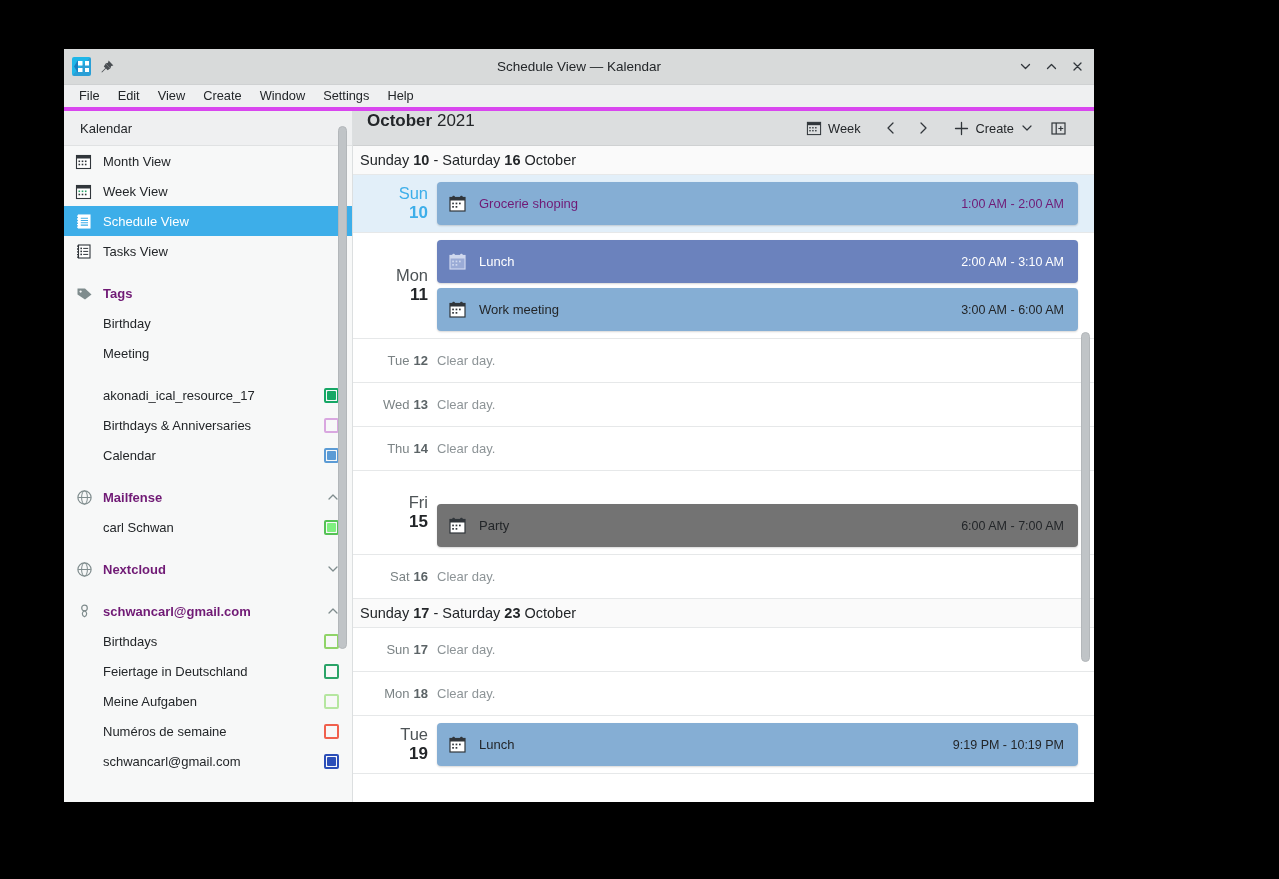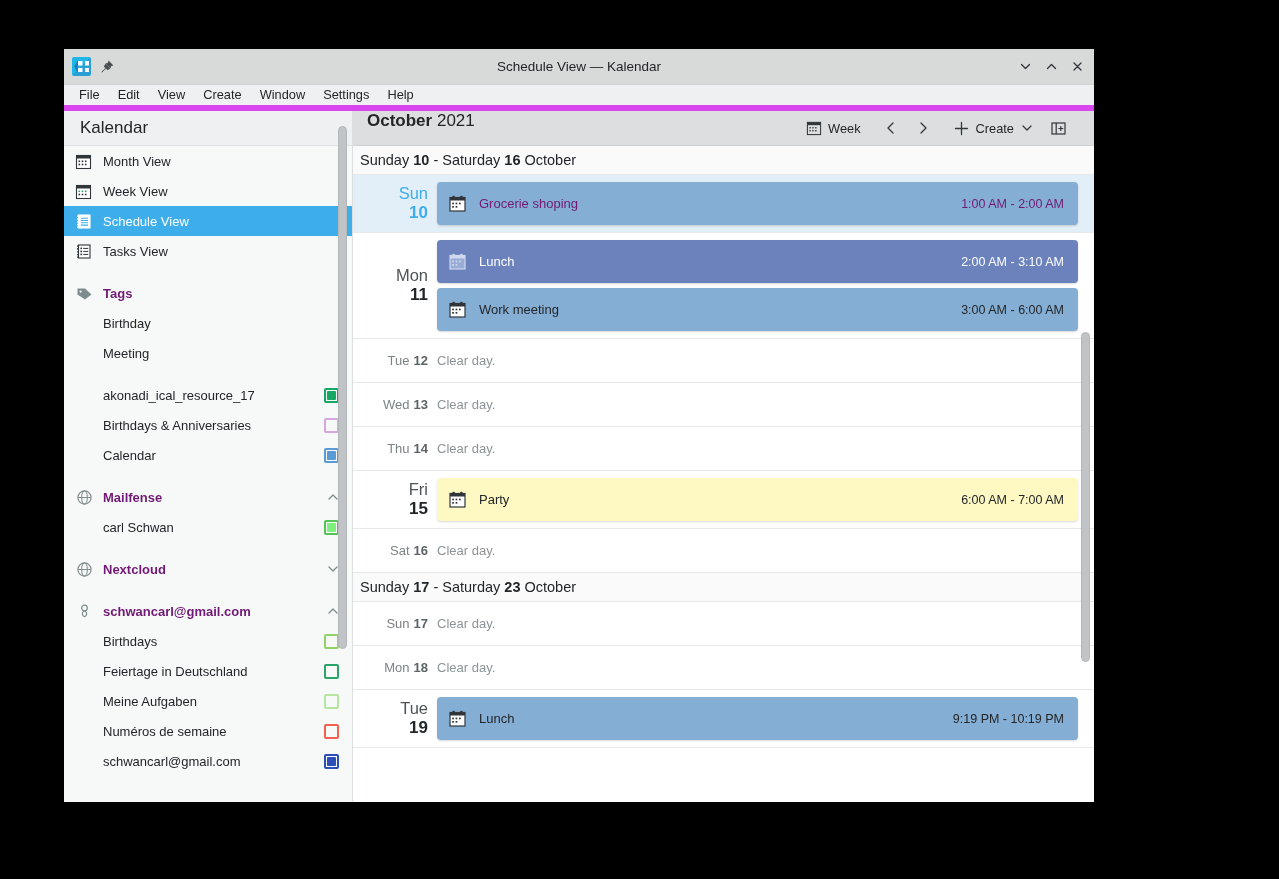--- a/index.html
+++ b/index.html
@@ -66,21 +66,21 @@
     cursor: default;
   }
   .winbtn svg { display:block; }
 
   
   .menubar {
     height: 26px; flex: 0 0 26px;
     background: #eff0f1;
     display: flex; align-items: center;
     padding-left: 6px;
-    border-bottom: 6px solid #d946ef;
+    border-bottom: 4px solid #d946ef;
   }
   .menuitem {
     font-size: 12.8px; color: #232629;
     padding: 3px 9px; cursor: default;
     line-height: 1;
   }
 
   
   .body-row { flex: 1 1 auto; display: flex; min-height: 0; }
 
@@ -91,21 +91,21 @@
     position: relative;
     display: flex; flex-direction: column;
     border-right: 1px solid #dcdfe0;
     overflow: hidden;
   }
   .sb-header {
     height: 35px; flex: 0 0 35px;
     background: #eff0f1;
     display: flex; align-items: center;
     padding-left: 16px;
-    font-size: 17px; color: #232629;
+    font-size: 13px; color: #232629;
     border-bottom: 1px solid #e0e2e3;
   }
   .sb-scroll { flex: 1 1 auto; overflow: hidden; position: relative; }
 
   .view-item {
     height: 30px; display: flex; align-items: center;
     padding-left: 11px; gap: 11px;
     font-size: 13px; color: #232629;
     cursor: default;
   }
@@ -651,21 +651,21 @@
             <span class="clear-text">Clear day.</span>
           </div>
         </div>
 
         <div class="day-row">
           <div class="day-label big">
             <span>Fri</span>
             <b>15</b>
           </div>
           <div class="day-events">
-            <div class="event" style="background:#fef9c3;color:#232629;">
+            <div class="event" style="background:#737373;color:#232629;margin-top:26px;">
               <span class="ev-icon">
                 <svg width="19" height="19" viewBox="0 0 19 19">
                   <rect x="2" y="3.5" width="15" height="13.5" fill="#ffffff" stroke="#31363b" stroke-width="1.2"></rect>
                   <rect x="2" y="3.5" width="15" height="3" fill="#31363b"></rect>
                   <rect x="4.3" y="1.8" width="2.6" height="2.6" rx="1" fill="#31363b"></rect>
                   <rect x="12.1" y="1.8" width="2.6" height="2.6" rx="1" fill="#31363b"></rect>
                   <g fill="#31363b">
                       <rect x="4.2" y="8.6" width="1.7" height="1.7"></rect>
                       <rect x="7.6" y="8.6" width="1.7" height="1.7"></rect>
                       <rect x="11" y="8.6" width="1.7" height="1.7"></rect>

